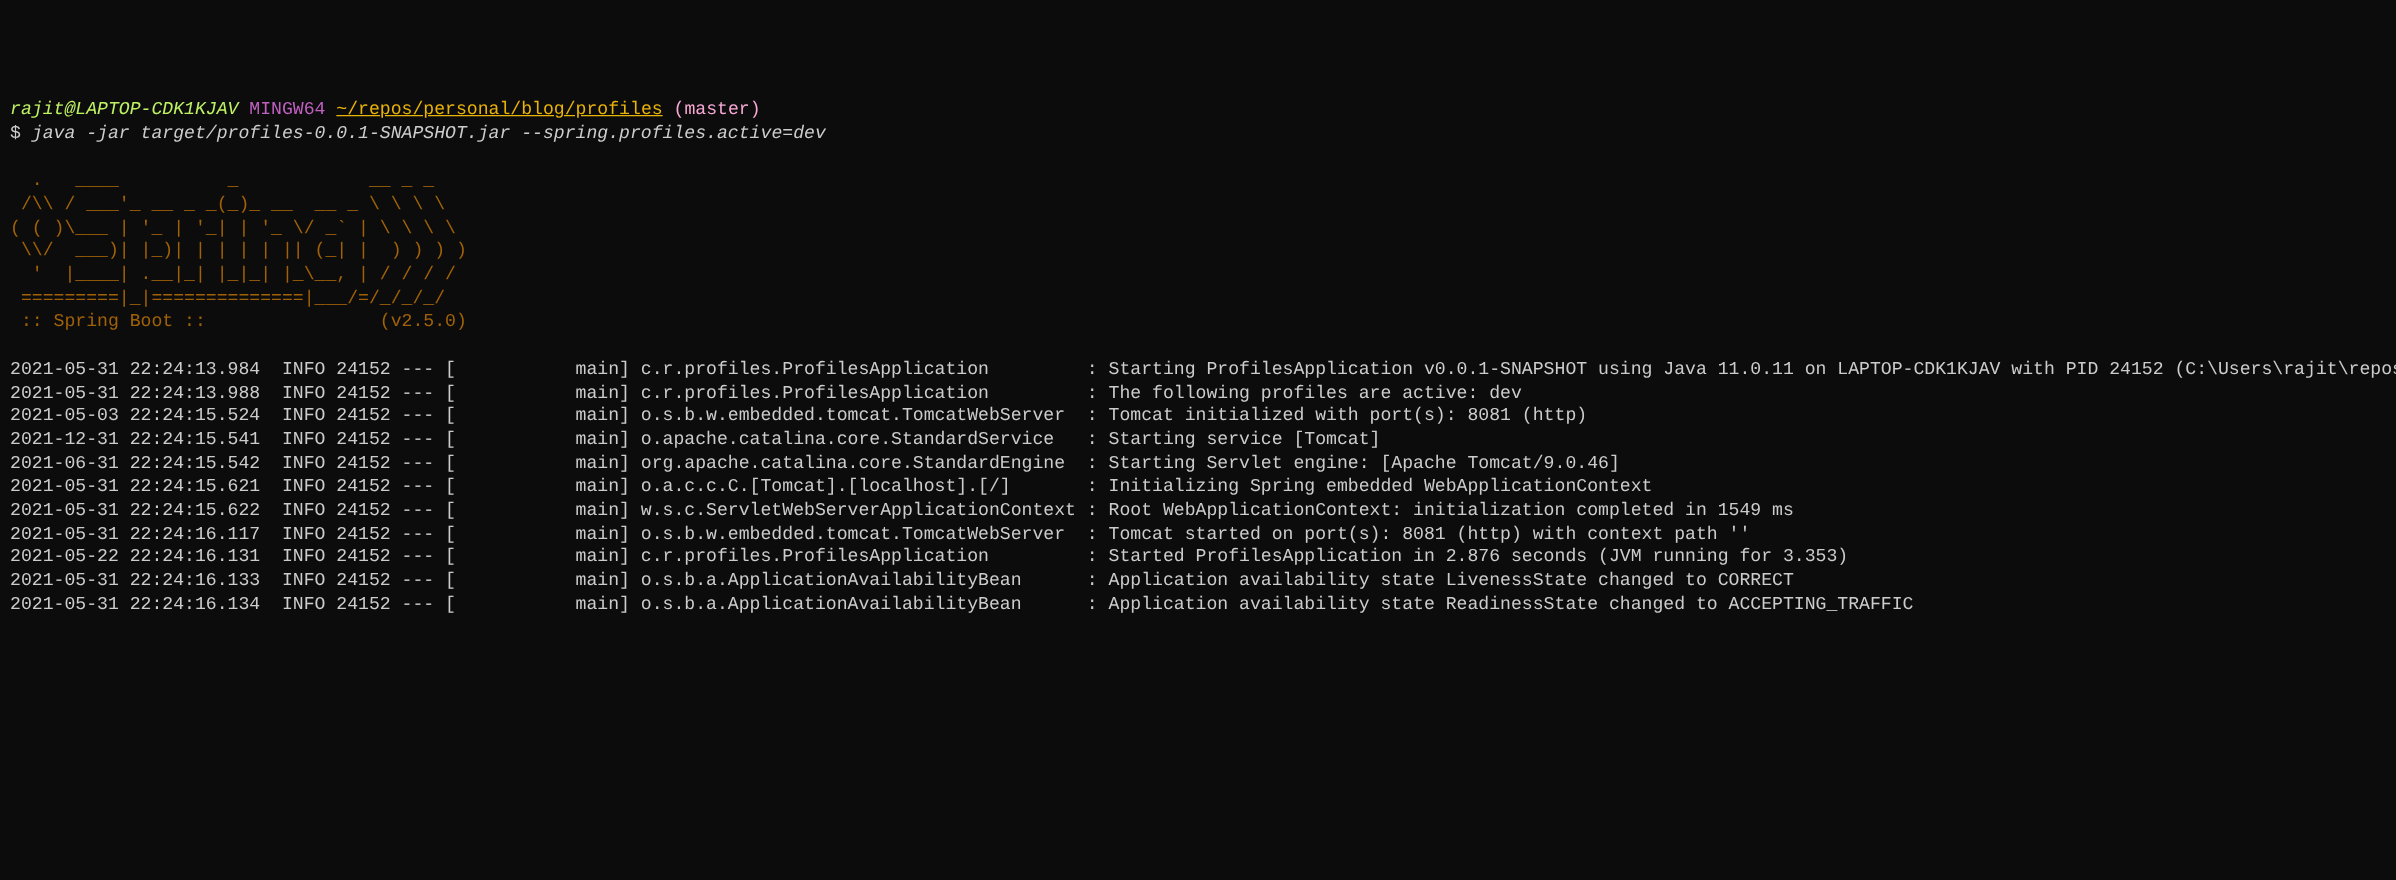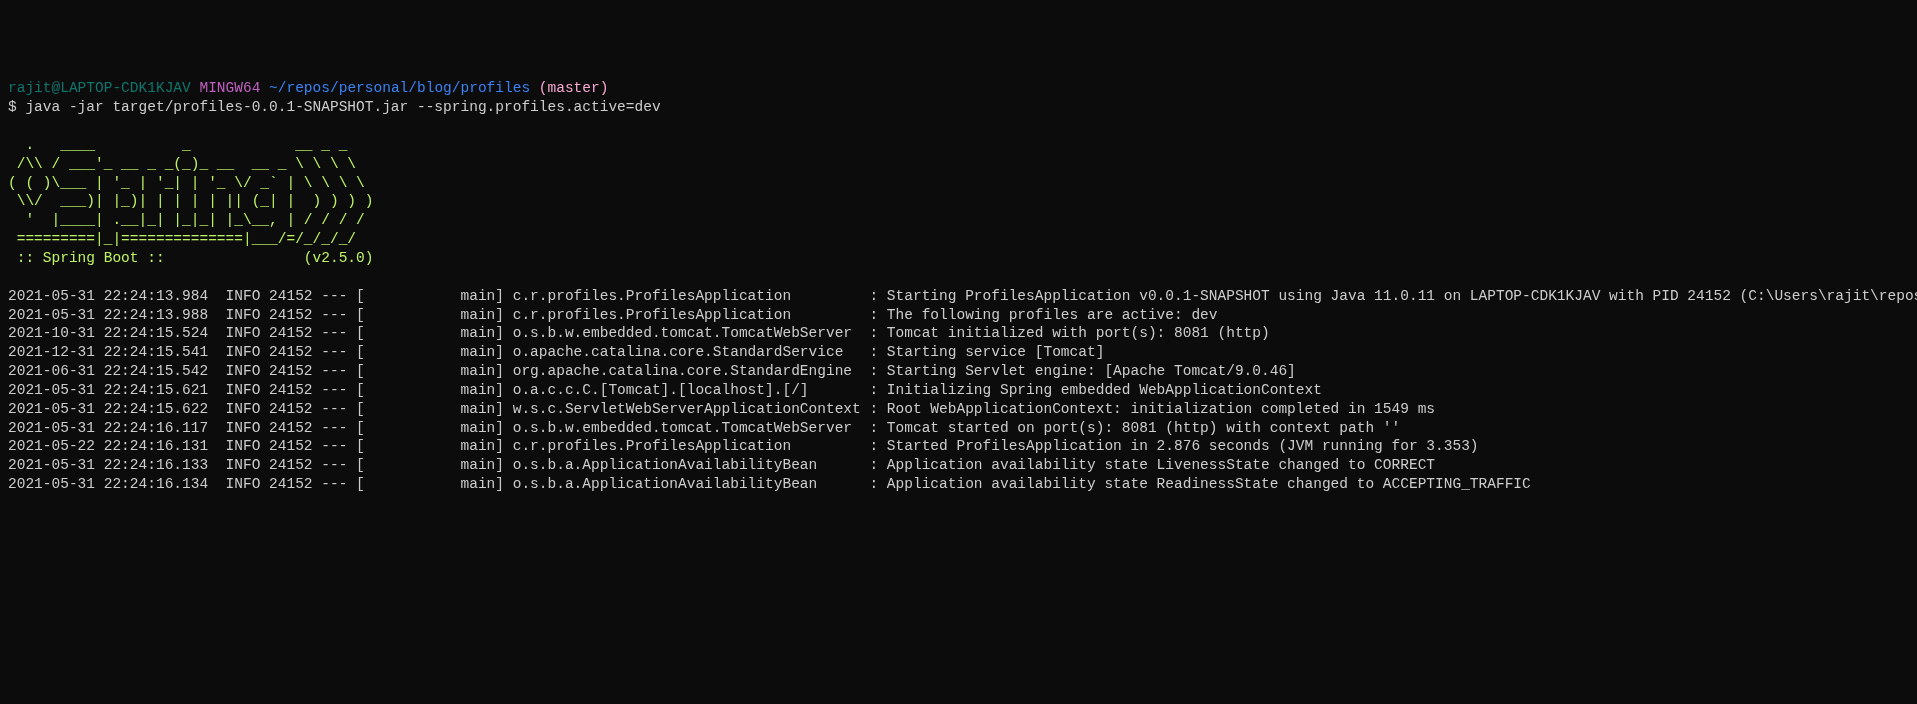--- a/index.html
+++ b/index.html
@@ -10,48 +10,48 @@
     body {
       background-color: #0c0c0c;
       color: #cccccc;
       font-family: 'Consolas', 'Courier New', monospace;
       font-size: 14.5px;
       line-height: 1.3;
       padding: 4px 8px;
       white-space: pre;
       overflow-x: auto;
     }
-    .prompt-user { color: #0f766e; }
+    .prompt-user { color: #bef264; font-style: italic; }
     .prompt-host { color: #c060c0; }
-    .prompt-path { color: #3b82f6; }
+    .prompt-path { color: #eab308; text-decoration: underline; }
     .prompt-branch { color: #f9a8d4; }
     .prompt-dollar { color: #cccccc; }
-    .command { color: #cccccc; }
-    .ascii-art { color: #bef264; text-align: right; }
+    .command { color: #cccccc; font-style: italic; }
+    .ascii-art { color: #a16207; text-align: right; }
     .log-line { color: #cccccc; }
   </style>
 </head>
 <body>
 
 
 
 <div><span><span class="prompt-user">rajit@LAPTOP-CDK1KJAV</span> <span class="prompt-host">MINGW64</span> <span class="prompt-path">~/repos/personal/blog/profiles</span> <span class="prompt-branch">(master)</span></span>
 <span><span class="prompt-dollar">$</span> <span class="command">java -jar target/profiles-0.0.1-SNAPSHOT.jar --spring.profiles.active=dev</span></span>
 
 <span class="ascii-art"><span>  .   ____          _            __ _ _</span>
 <span> /\\ / ___'_ __ _ _(_)_ __  __ _ \ \ \ \</span>
 <span>( ( )\___ | '_ | '_| | '_ \/ _` | \ \ \ \</span>
 <span> \\/  ___)| |_)| | | | | || (_| |  ) ) ) )</span>
 <span>  '  |____| .__|_| |_|_| |_\__, | / / / /</span>
 <span> =========|_|==============|___/=/_/_/_/</span>
 <span> :: Spring Boot ::                (v2.5.0)</span></span>
 
 <span class="log-line">2021-05-31 22:24:13.984  INFO 24152 --- [           main] c.r.profiles.ProfilesApplication         : Starting ProfilesApplication v0.0.1-SNAPSHOT using Java 11.0.11 on LAPTOP-CDK1KJAV with PID 24152 (C:\Users\rajit\repos\personal\blog\profiles\target\profiles-0.0.1-SNAPSHOT.jar started by rajit in C:\Users\rajit\repos\personal\blog\profiles)</span>
 <span class="log-line">2021-05-31 22:24:13.988  INFO 24152 --- [           main] c.r.profiles.ProfilesApplication         : The following profiles are active: dev</span>
-<span class="log-line">2021-10-31 22:24:15.524  INFO 24152 --- [           main] o.s.b.w.embedded.tomcat.TomcatWebServer  : Tomcat initialized with port(s): 8081 (http)</span>
+<span class="log-line">2021-05-03 22:24:15.524  INFO 24152 --- [           main] o.s.b.w.embedded.tomcat.TomcatWebServer  : Tomcat initialized with port(s): 8081 (http)</span>
 <span class="log-line">2021-12-31 22:24:15.541  INFO 24152 --- [           main] o.apache.catalina.core.StandardService   : Starting service [Tomcat]</span>
 <span class="log-line">2021-06-31 22:24:15.542  INFO 24152 --- [           main] org.apache.catalina.core.StandardEngine  : Starting Servlet engine: [Apache Tomcat/9.0.46]</span>
 <span class="log-line">2021-05-31 22:24:15.621  INFO 24152 --- [           main] o.a.c.c.C.[Tomcat].[localhost].[/]       : Initializing Spring embedded WebApplicationContext</span>
 <span class="log-line">2021-05-31 22:24:15.622  INFO 24152 --- [           main] w.s.c.ServletWebServerApplicationContext : Root WebApplicationContext: initialization completed in 1549 ms</span>
 <span class="log-line">2021-05-31 22:24:16.117  INFO 24152 --- [           main] o.s.b.w.embedded.tomcat.TomcatWebServer  : Tomcat started on port(s): 8081 (http) with context path ''</span>
 <span class="log-line">2021-05-22 22:24:16.131  INFO 24152 --- [           main] c.r.profiles.ProfilesApplication         : Started ProfilesApplication in 2.876 seconds (JVM running for 3.353)</span>
 <span class="log-line">2021-05-31 22:24:16.133  INFO 24152 --- [           main] o.s.b.a.ApplicationAvailabilityBean      : Application availability state LivenessState changed to CORRECT</span>
 <span class="log-line">2021-05-31 22:24:16.134  INFO 24152 --- [           main] o.s.b.a.ApplicationAvailabilityBean      : Application availability state ReadinessState changed to ACCEPTING_TRAFFIC</span>
 </div>
 

